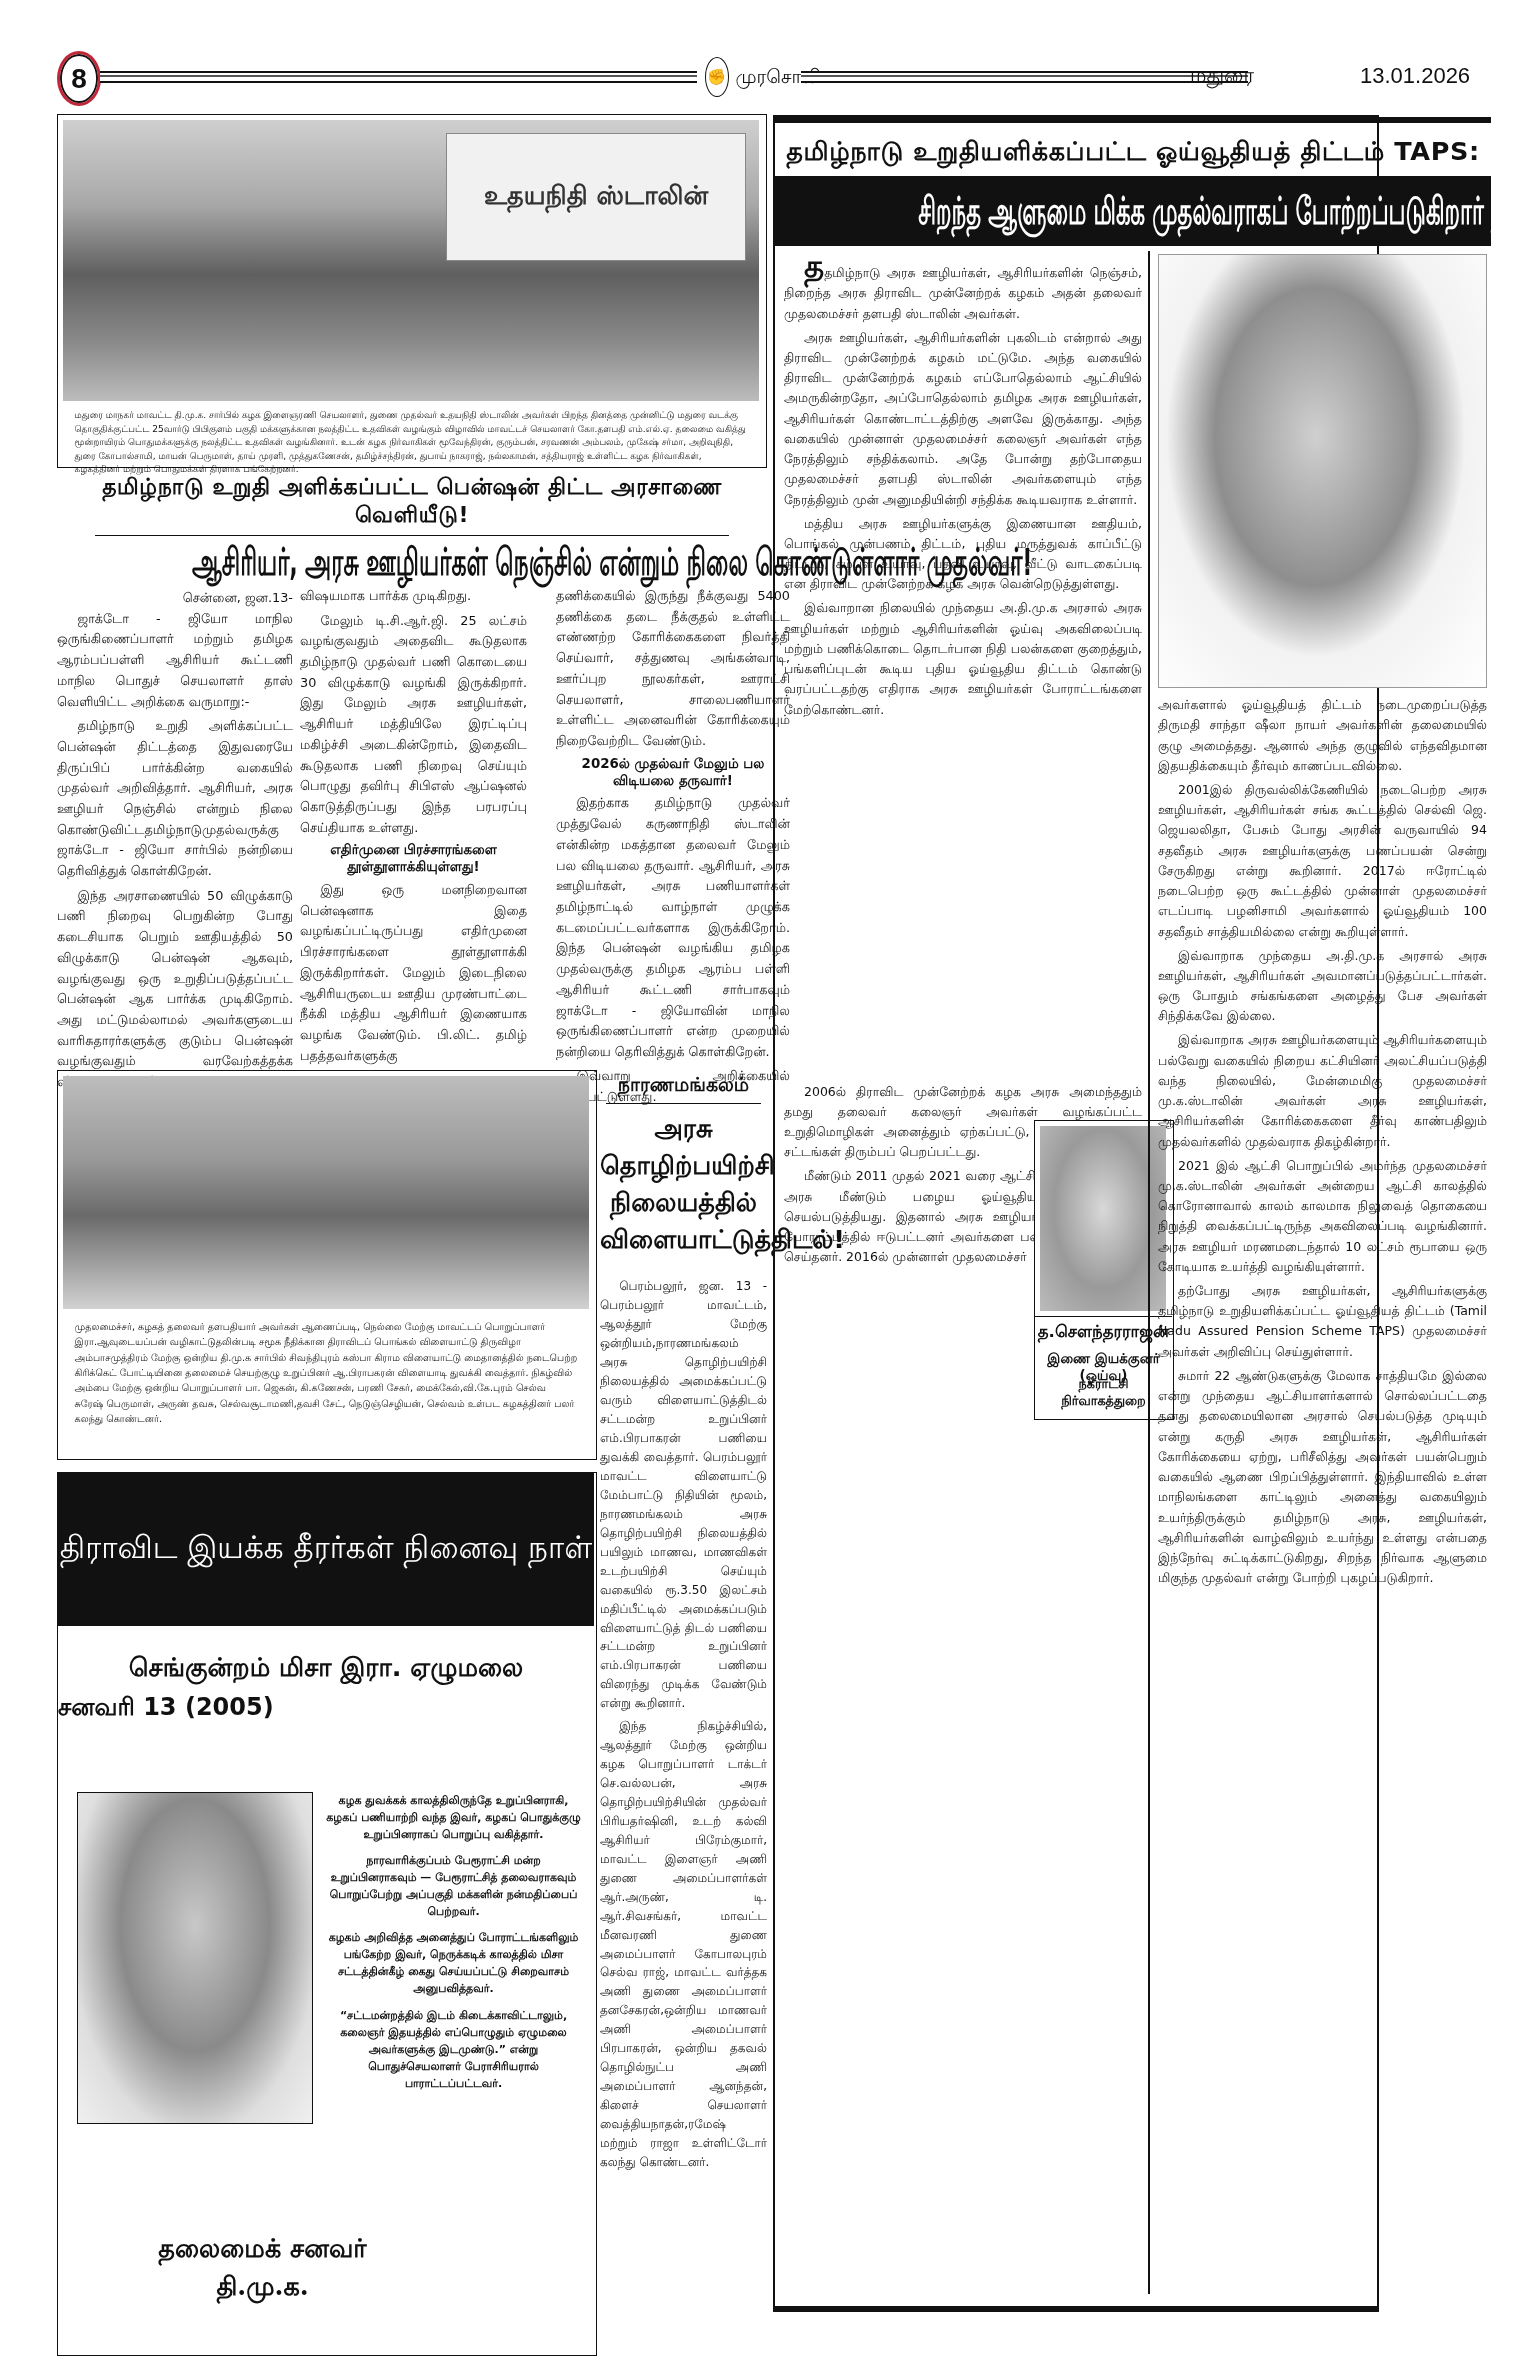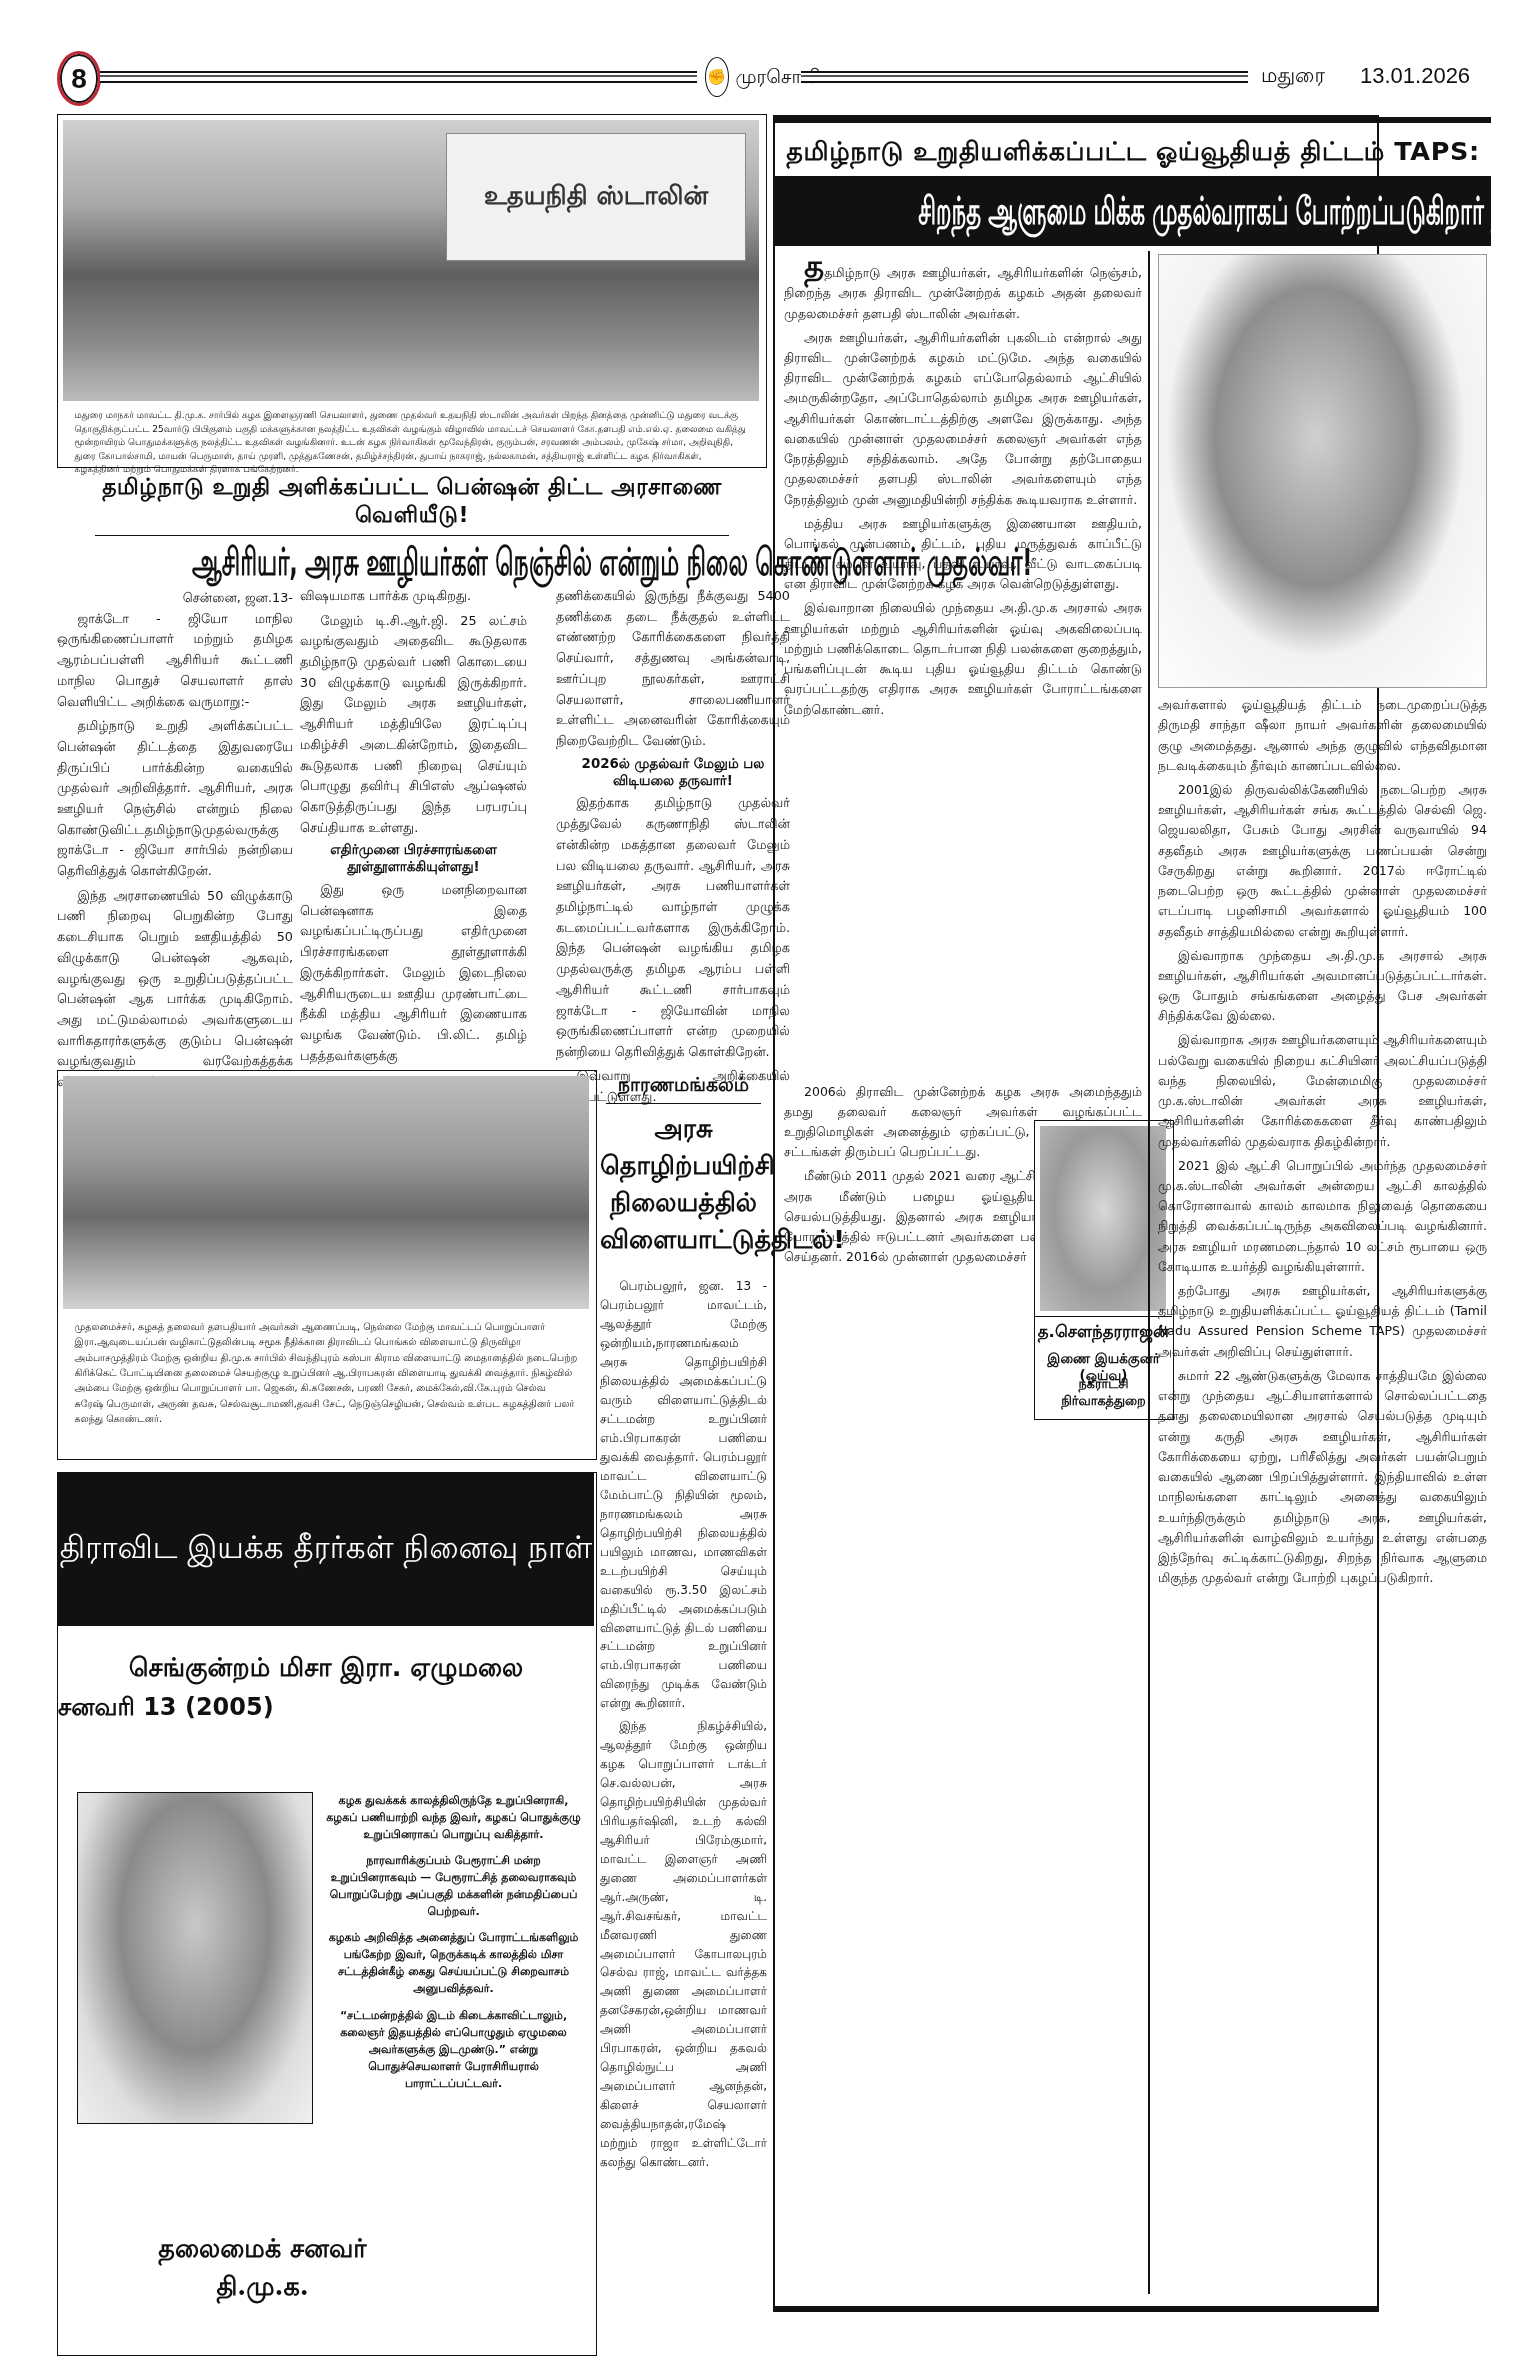--- a/index.html
+++ b/index.html
@@ -5,21 +5,21 @@
   html,body{margin:0;padding:0;background:#fff;}
   body{width:1541px;height:2377px;position:relative;overflow:hidden;font-family:"DejaVu Sans",sans-serif;color:#111;}
   .abs{position:absolute;box-sizing:border-box;}
   
   .masthead{left:57px;top:51px;width:1437px;height:51px;}
   .page-num{position:absolute;left:0;top:0;width:38px;height:49px;border-radius:50%;border:3.2px solid #c0283a;box-shadow:0 0 0 1.9px #111 inset;background:#fff;font:bold 28px "Liberation Sans",sans-serif;display:flex;align-items:center;justify-content:center;}
   .rule{position:absolute;height:7.7px;top:20.4px;border-top:2.6px solid #111;border-bottom:2.6px solid #111;background:#fff;}
   .rule::after{content:"";position:absolute;left:0;right:0;top:1.9px;height:1.3px;background:#555;}
   .logo{position:absolute;left:648px;top:6.4px;display:flex;align-items:center;gap:6.4px;font:19px "DejaVu Sans",sans-serif;}
   .logo-mark{width:22px;height:38px;border-radius:50%;border:1.9px solid #111;display:flex;align-items:center;justify-content:center;font-size:15.3px;}
-  .city{position:absolute;left:1204px;top:11.5px;font:20.4px "DejaVu Sans",sans-serif;}
+  .city{position:absolute;left:1133px;top:11.5px;font:20.4px "DejaVu Sans",sans-serif;}
   .date{position:absolute;left:1303px;top:11.5px;font:22px "Liberation Sans",sans-serif;}
   
   .photo{background:linear-gradient(135deg,#9a9a9a,#d8d8d8 40%,#6e6e6e 70%,#bdbdbd);border:1.9px solid #111;}
   .caption{font:9.6px "DejaVu Sans",sans-serif;line-height:1.55;padding:5.1px 11.5px;}
   .box{border:1.9px solid #111;}
   .col-text{font:12.8px "DejaVu Sans",sans-serif;line-height:1.62;text-align:justify;}
   .col-text p{margin:0 0 3.8px 0;text-indent:1.6em;}
   .subhead{font:bold 13.4px "DejaVu Sans",sans-serif;text-align:center;margin:2.6px 0 3.8px;}
   .vline{position:absolute;width:1.9px;background:#111;}
   .hl-small{font:bold 24px "DejaVu Sans",sans-serif;text-align:center;letter-spacing:0.6px;}
@@ -123,21 +123,21 @@
     <div class="abs" style="left:0;top:201px;width:137px;text-align:center;font:bold 16.6px 'DejaVu Sans',sans-serif;">த.சௌந்தரராஜன்</div>
     <div class="abs" style="left:0;top:230px;width:137px;text-align:center;font:bold 13.4px 'DejaVu Sans',sans-serif;">இணை இயக்குனர் (ஓய்வு)</div>
     <div class="abs" style="left:0;top:255px;width:137px;text-align:center;font:bold 12.8px 'DejaVu Sans',sans-serif;">நகராட்சி நிர்வாகத்துறை</div>
   </div>
 
   <div class="vline" style="left:373px;top:134px;height:2043px;"></div>
 
   <div class="abs" style="left:383px;top:137px;width:329px;height:434px;background:radial-gradient(ellipse at 48% 42%,#d0d0d0 0%,#8e8e8e 42%,#f2f2f2 62%,#ffffff 100%);border:1.3px solid #999;"></div>
 
   <div class="abs col-text" style="left:383px;top:578px;width:329px;height:1603px;font-size:12.5px;line-height:1.62;overflow:hidden;">
-    <p style="text-indent:0">அவர்களால் ஓய்வூதியத் திட்டம் நடைமுறைப்படுத்த திருமதி சாந்தா ஷீலா நாயர் அவர்களின் தலைமையில் குழு அமைத்தது. ஆனால் அந்த குழுவில் எந்தவிதமான நடவடிக்கையும் தீர்வும் காணப்படவில்லை.</p>
+    <p style="text-indent:0">அவர்களால் ஓய்வூதியத் திட்டம் நடைமுறைப்படுத்த திருமதி சாந்தா ஷீலா நாயர் அவர்களின் தலைமையில் குழு அமைத்தது. ஆனால் அந்த குழுவில் எந்தவிதமான இதயதிக்கையும் தீர்வும் காணப்படவில்லை.</p>
     <p>2001இல் திருவல்லிக்கேணியில் நடைபெற்ற அரசு ஊழியர்கள், ஆசிரியர்கள் சங்க கூட்டத்தில் செல்வி ஜெ. ஜெயலலிதா, பேசும் போது அரசின் வருவாயில் 94 சதவீதம் அரசு ஊழியர்களுக்கு பணப்பயன் சென்று சேருகிறது என்று கூறினார். 2017ல் ஈரோட்டில் நடைபெற்ற ஒரு கூட்டத்தில் முன்னாள் முதலமைச்சர் எடப்பாடி பழனிசாமி அவர்களால் ஓய்வூதியம் 100 சதவீதம் சாத்தியமில்லை என்று கூறியுள்ளார்.</p>
     <p>இவ்வாறாக முந்தைய அ.தி.மு.க அரசால் அரசு ஊழியர்கள், ஆசிரியர்கள் அவமானப்படுத்தப்பட்டார்கள். ஒரு போதும் சங்கங்களை அழைத்து பேச அவர்கள் சிந்திக்கவே இல்லை.</p>
     <p>இவ்வாறாக அரசு ஊழியர்களையும் ஆசிரியர்களையும் பல்வேறு வகையில் நிறைய கட்சியினர் அலட்சியப்படுத்தி வந்த நிலையில், மேன்மைமிகு முதலமைச்சர் மு.க.ஸ்டாலின் அவர்கள் அரசு ஊழியர்கள், ஆசிரியர்களின் கோரிக்கைகளை தீர்வு காண்பதிலும் முதல்வர்களில் முதல்வராக திகழ்கின்றார்.</p>
     <p>2021 இல் ஆட்சி பொறுப்பில் அமர்ந்த முதலமைச்சர் மு.க.ஸ்டாலின் அவர்கள் அன்றைய ஆட்சி காலத்தில் கொரோனாவால் காலம் காலமாக நிலுவைத் தொகையை நிறுத்தி வைக்கப்பட்டிருந்த அகவிலைப்படி வழங்கினார். அரசு ஊழியர் மரணமடைந்தால் 10 லட்சம் ரூபாயை ஒரு கோடியாக உயர்த்தி வழங்கியுள்ளார்.</p>
     <p>தற்போது அரசு ஊழியர்கள், ஆசிரியர்களுக்கு தமிழ்நாடு உறுதியளிக்கப்பட்ட ஓய்வூதியத் திட்டம் (Tamil Nadu Assured Pension Scheme TAPS) முதலமைச்சர் அவர்கள் அறிவிப்பு செய்துள்ளார்.</p>
     <p>சுமார் 22 ஆண்டுகளுக்கு மேலாக சாத்தியமே இல்லை என்று முந்தைய ஆட்சியாளர்களால் சொல்லப்பட்டதை தனது தலைமையிலான அரசால் செயல்படுத்த முடியும் என்று கருதி அரசு ஊழியர்கள், ஆசிரியர்கள் கோரிக்கையை ஏற்று, பரிசீலித்து அவர்கள் பயன்பெறும் வகையில் ஆணை பிறப்பித்துள்ளார். இந்தியாவில் உள்ள மாநிலங்களை காட்டிலும் அனைத்து வகையிலும் உயர்ந்திருக்கும் தமிழ்நாடு அரசு, ஊழியர்கள், ஆசிரியர்களின் வாழ்விலும் உயர்ந்து உள்ளது என்பதை இந்நேர்வு சுட்டிக்காட்டுகிறது, சிறந்த நிர்வாக ஆளுமை மிகுந்த முதல்வர் என்று போற்றி புகழப்படுகிறார்.</p>
   </div>
 </div>
 
 

